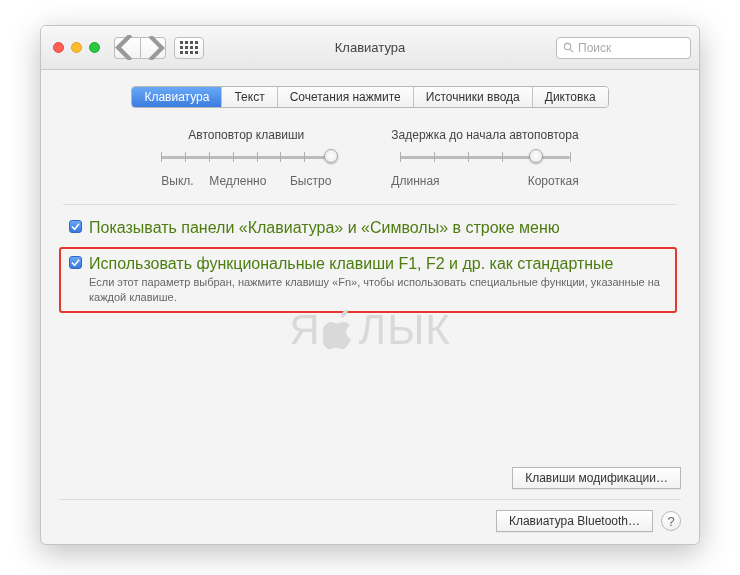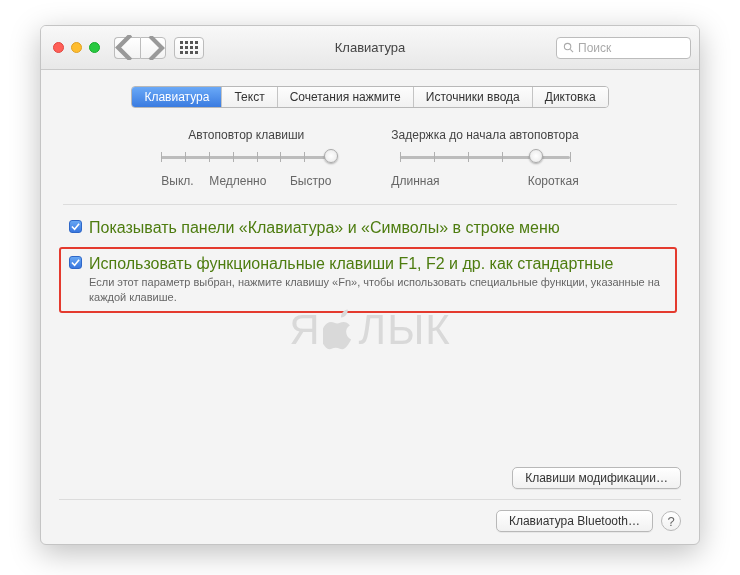--- a/index.html
+++ b/index.html
@@ -132,21 +132,21 @@
   .footer-row { display:flex; align-items:center; }
   .batt-label { font-size:12px; color:#444; display:flex; align-items:center; gap:6px;}
   .batt-icon {
     width:20px; height:10px; border:1px solid #555; border-radius:2px; position:relative;
   }
   .batt-icon::after { content:''; position:absolute; right:-3px; top:2px; width:2px; height:5px; background:#555; border-radius:0 1px 1px 0;}
   .batt-fill { position:absolute; left:1px; top:1px; bottom:1px; width:75%; background:#555;}
   .btn {
     padding:3px 12px; font-size:12px;
     background:linear-gradient(#ffffff,#f1f1f1);
-    border:1px solid #b8b8b8; border-radius:5px;
+    border:1px solid #b8b8b8; border-radius:0;
     box-shadow:0 1px 0 rgba(0,0,0,0.05);
     color:#333;
   }
   .help-btn {
     width:20px; height:20px; border-radius:50%;
     background:linear-gradient(#ffffff,#f1f1f1);
     border:1px solid #b8b8b8; margin-left:8px;
     display:flex; align-items:center; justify-content:center;
     font-size:13px; color:#666;
   }

